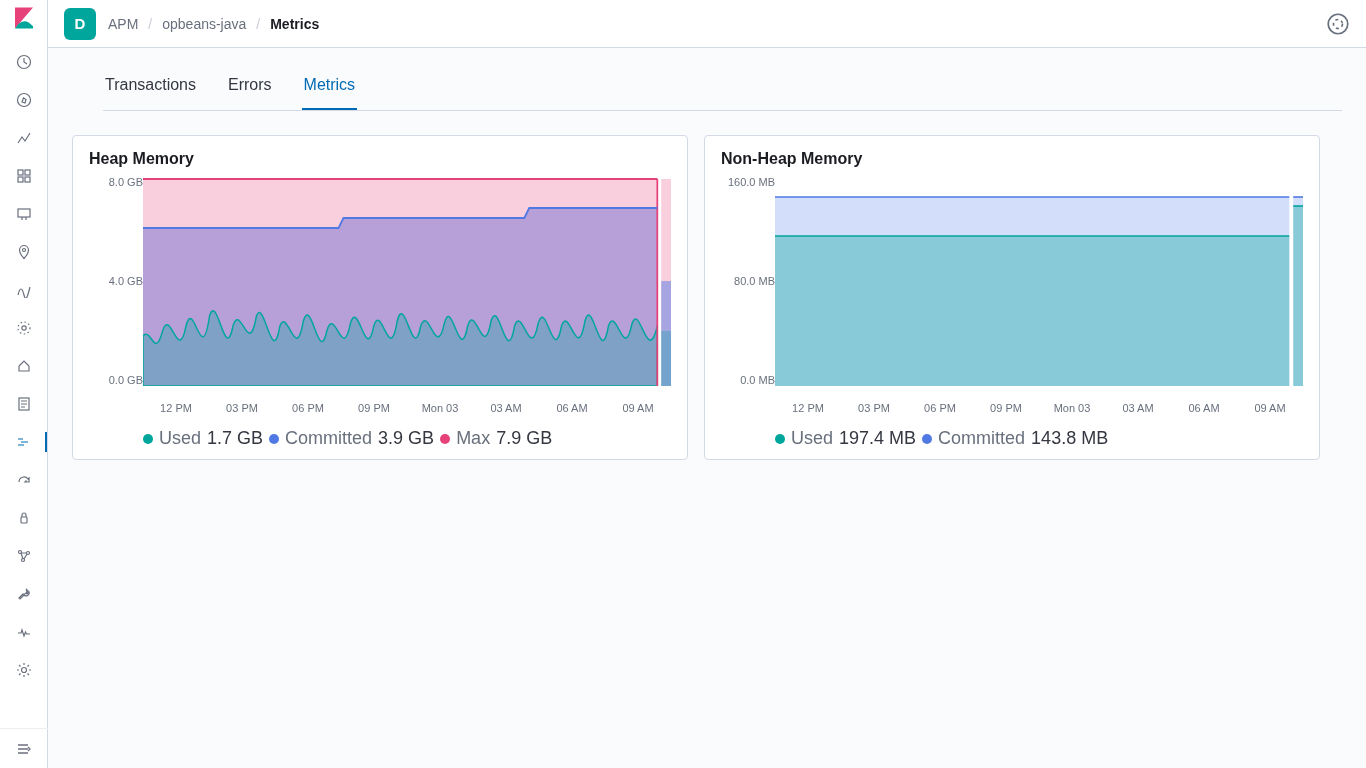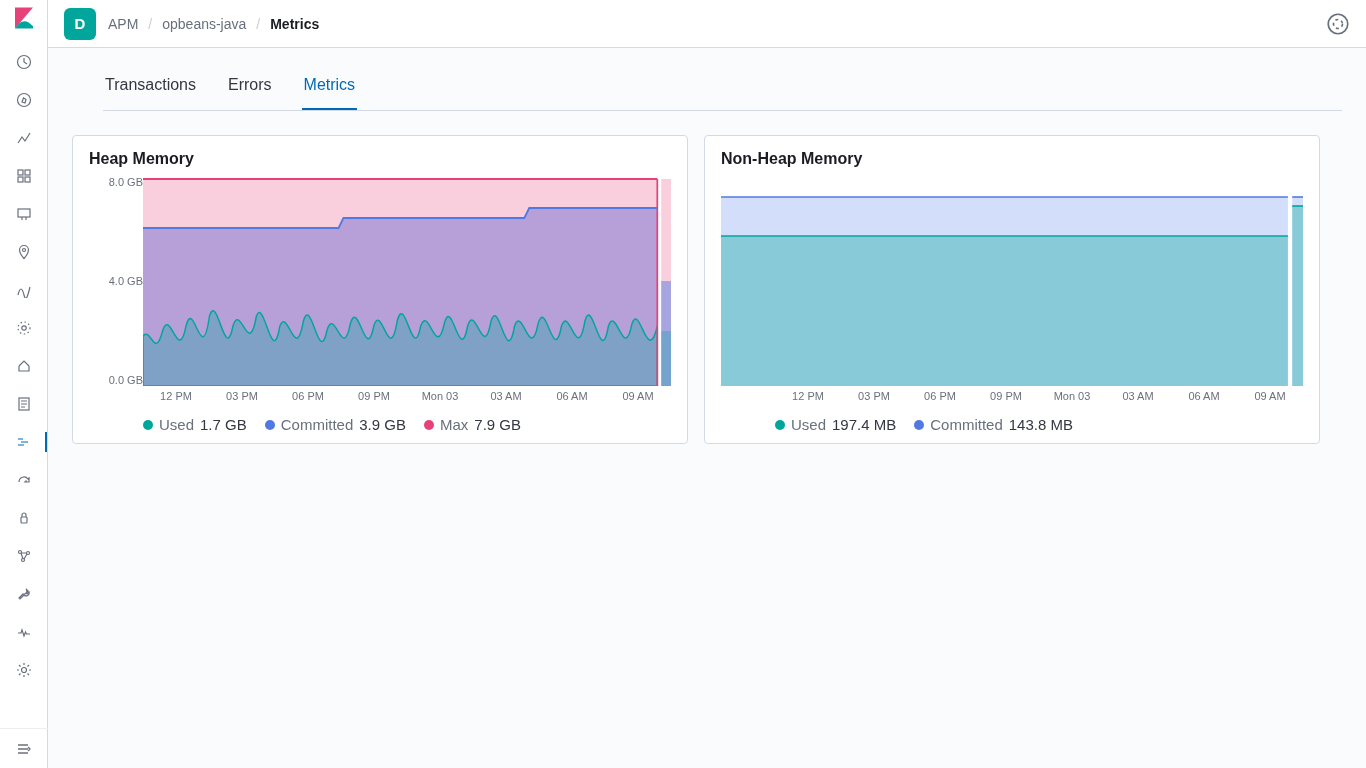--- a/index.html
+++ b/index.html
@@ -36,24 +36,24 @@
 .tab.active { color:#006bb4; border-bottom:2px solid #006bb4; font-weight:500; }
 
 .grid { display:flex; gap:16px; flex-wrap:wrap; margin-top:24px; }
 .panel { background:#fff; border:1px solid #d3dae6; border-radius:4px; padding:14px 16px 10px; }
 .panel.half { width:616px; }
 .panel h3 { font-size:16px; font-weight:700; color:#1a1c21; margin-bottom:8px; }
 
 .chart-wrap { display:flex; }
 .y-axis { width:54px; display:flex; flex-direction:column; justify-content:space-between; align-items:flex-end; color:#69707d; font-size:11px; height:210px; }
 .plot { flex:1; height:210px; position:relative; }
-.x-axis { display:flex; margin-left:54px; padding-top:4px; color:#69707d; font-size:11px; }
+.x-axis { display:flex; margin-left:54px; padding-top:16px; color:#69707d; font-size:11px; }
 .x-axis span { flex:1; text-align:center; }
 
-.legend { display:flex; gap:18px; margin-left:54px; padding-top:14px; font-size:15px; align-items:center; flex-wrap:wrap;}
+.legend { display:flex; gap:6px; margin-left:54px; padding-top:14px; font-size:18px; align-items:center; flex-wrap:wrap;}
 .legend-item { display:flex; align-items:center; gap:6px; }
 .legend-dot { width:10px; height:10px; border-radius:50%; }
 .legend-label { color:#69707d; }
 .legend-value { color:#343741; }
 
 svg.chart { width:100%; height:100%; display:block; }
 </style>
 </head>
 <body>
 
@@ -254,20 +254,25 @@
                 <span class="legend-dot" style="background:#e7417a"></span>
                 <span class="legend-label">Max</span> 
                 <span class="legend-value">7.9 GB</span>
               </div>
           </div>
         </div>
 
         <div class="panel half">
           <h3>Non-Heap Memory</h3>
           <div class="chart-wrap">
+            <div class="y-axis">
+              <span>160.0 MB</span>
+              <span>80.0 MB</span>
+              <span>0.0 MB</span>
+            </div>
             <div class="plot">
               <svg class="chart" viewBox="0 0 540 210" preserveAspectRatio="none">
 
                 <rect x="0" y="21" width="526" height="189" fill="rgba(130,160,240,0.35)"></rect>
                 <rect x="530" y="21" width="10" height="189" fill="rgba(130,160,240,0.35)"></rect>
 
                 <rect x="0" y="60" width="526" height="150" fill="rgba(0,166,155,0.35)"></rect>
                 <rect x="530" y="30" width="10" height="180" fill="rgba(0,166,155,0.35)"></rect>
 
                 <line x1="0" y1="21" x2="526" y2="21" stroke="#5079e4" stroke-width="1.6"></line>

